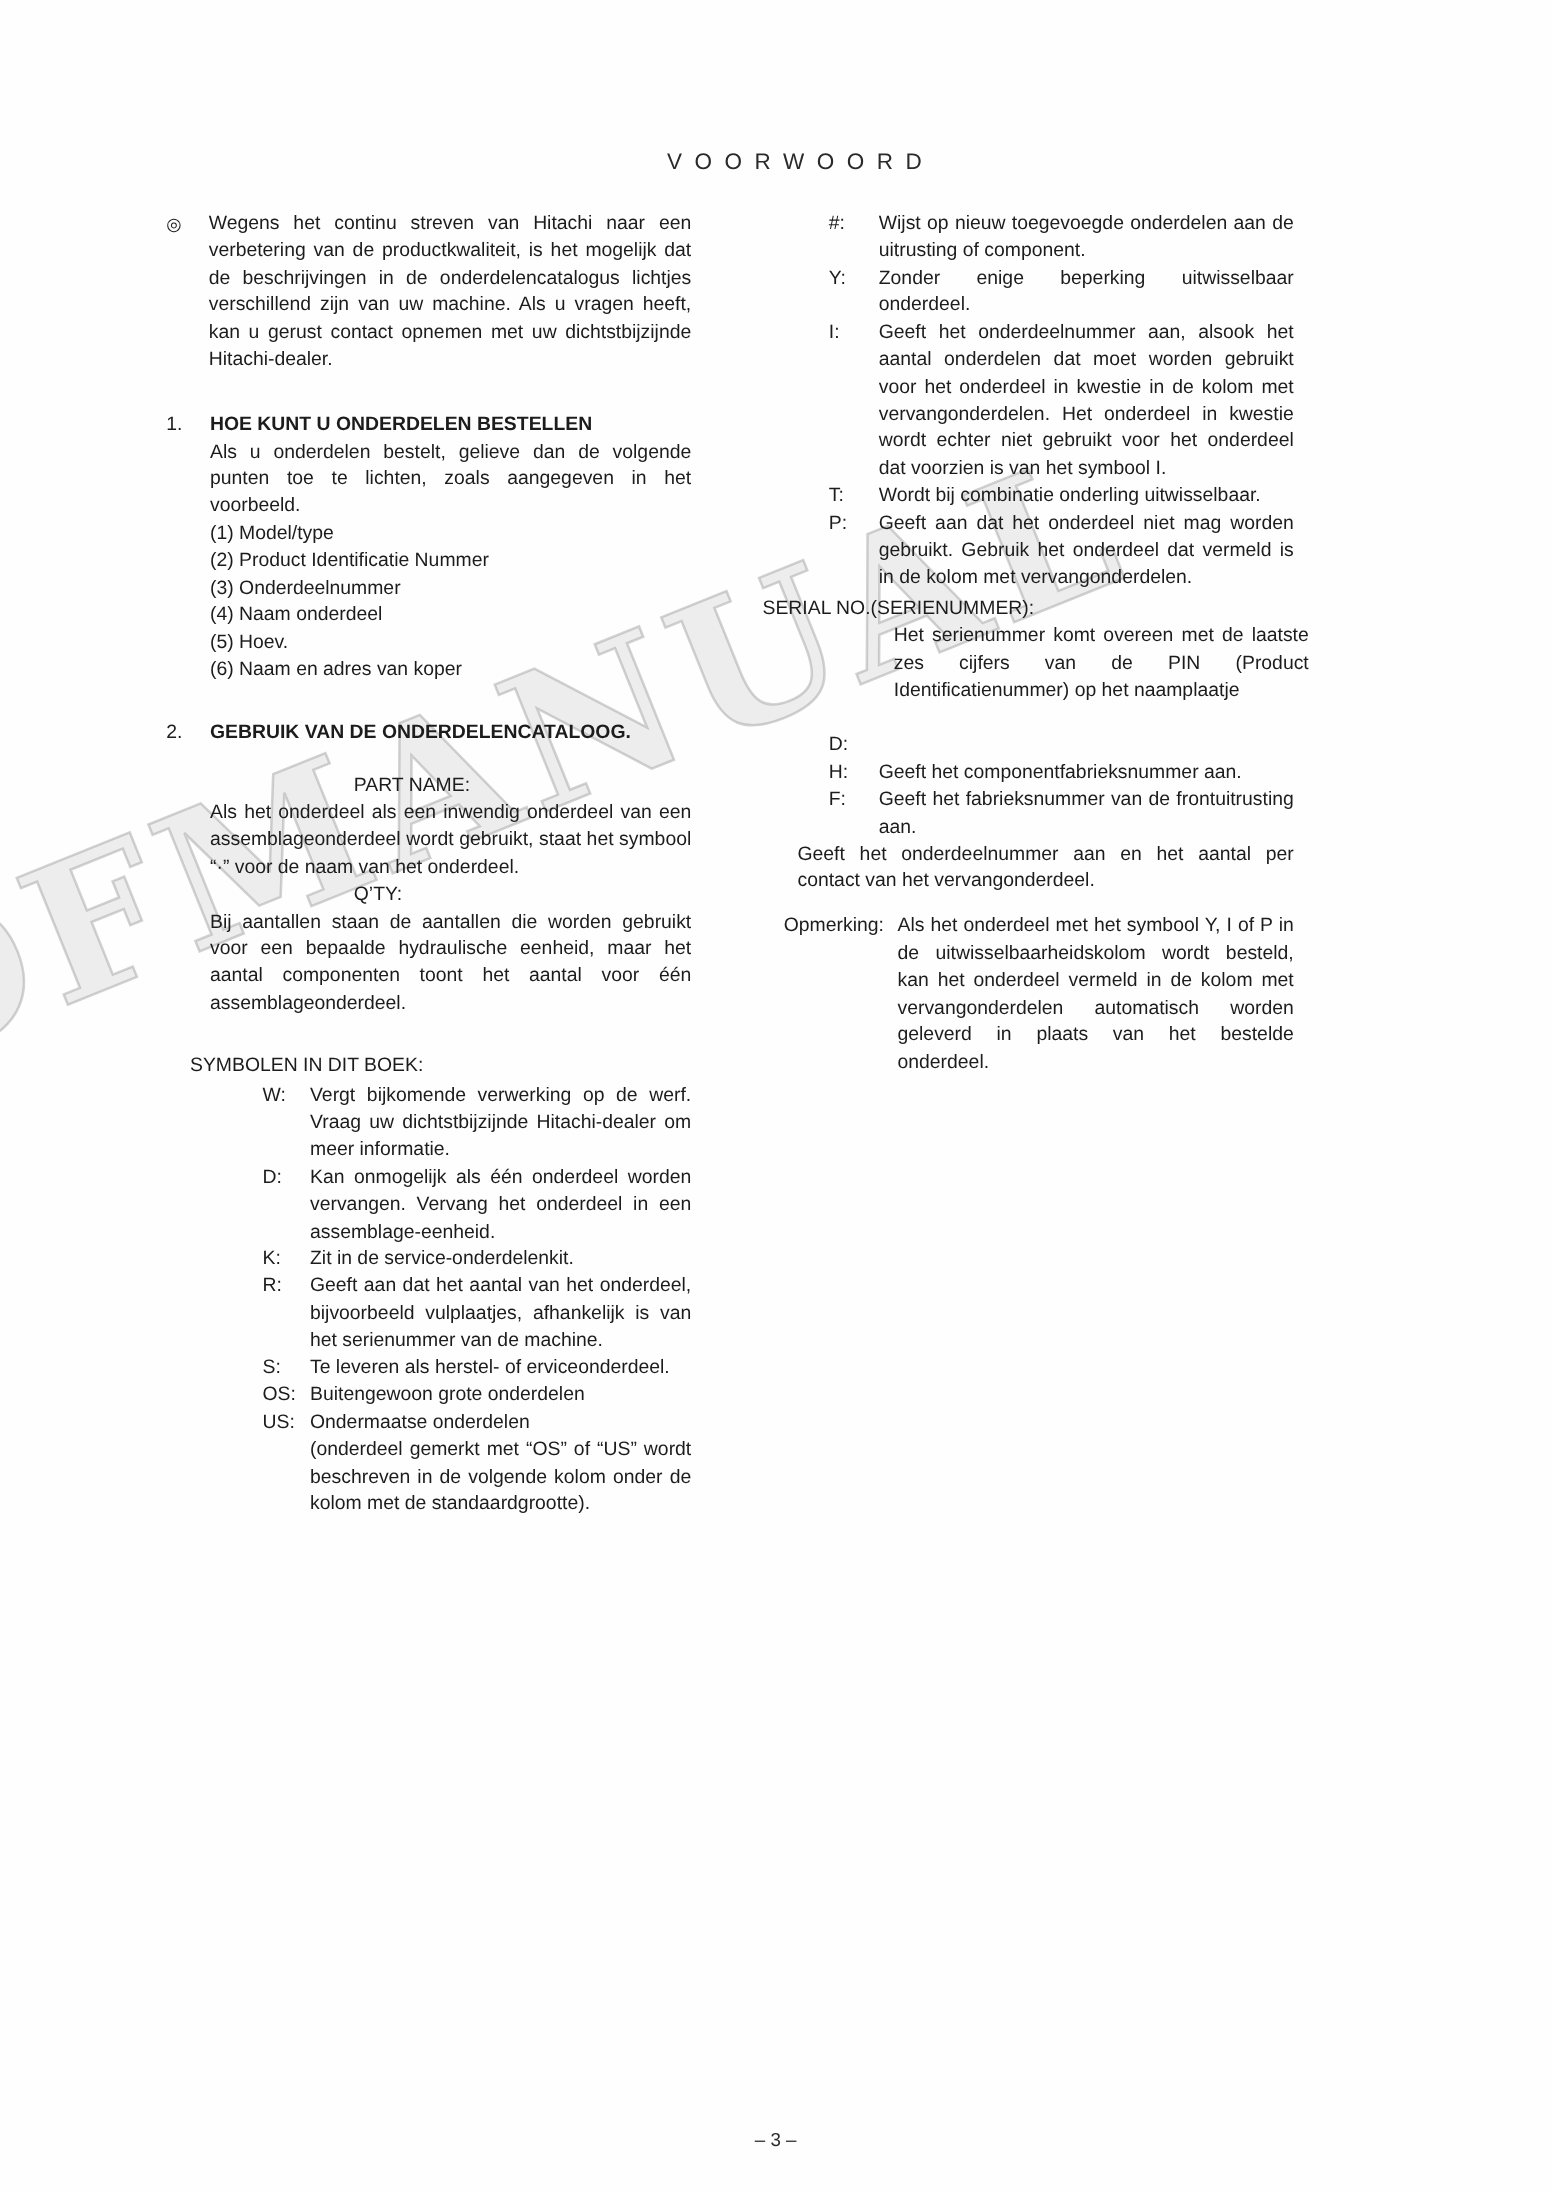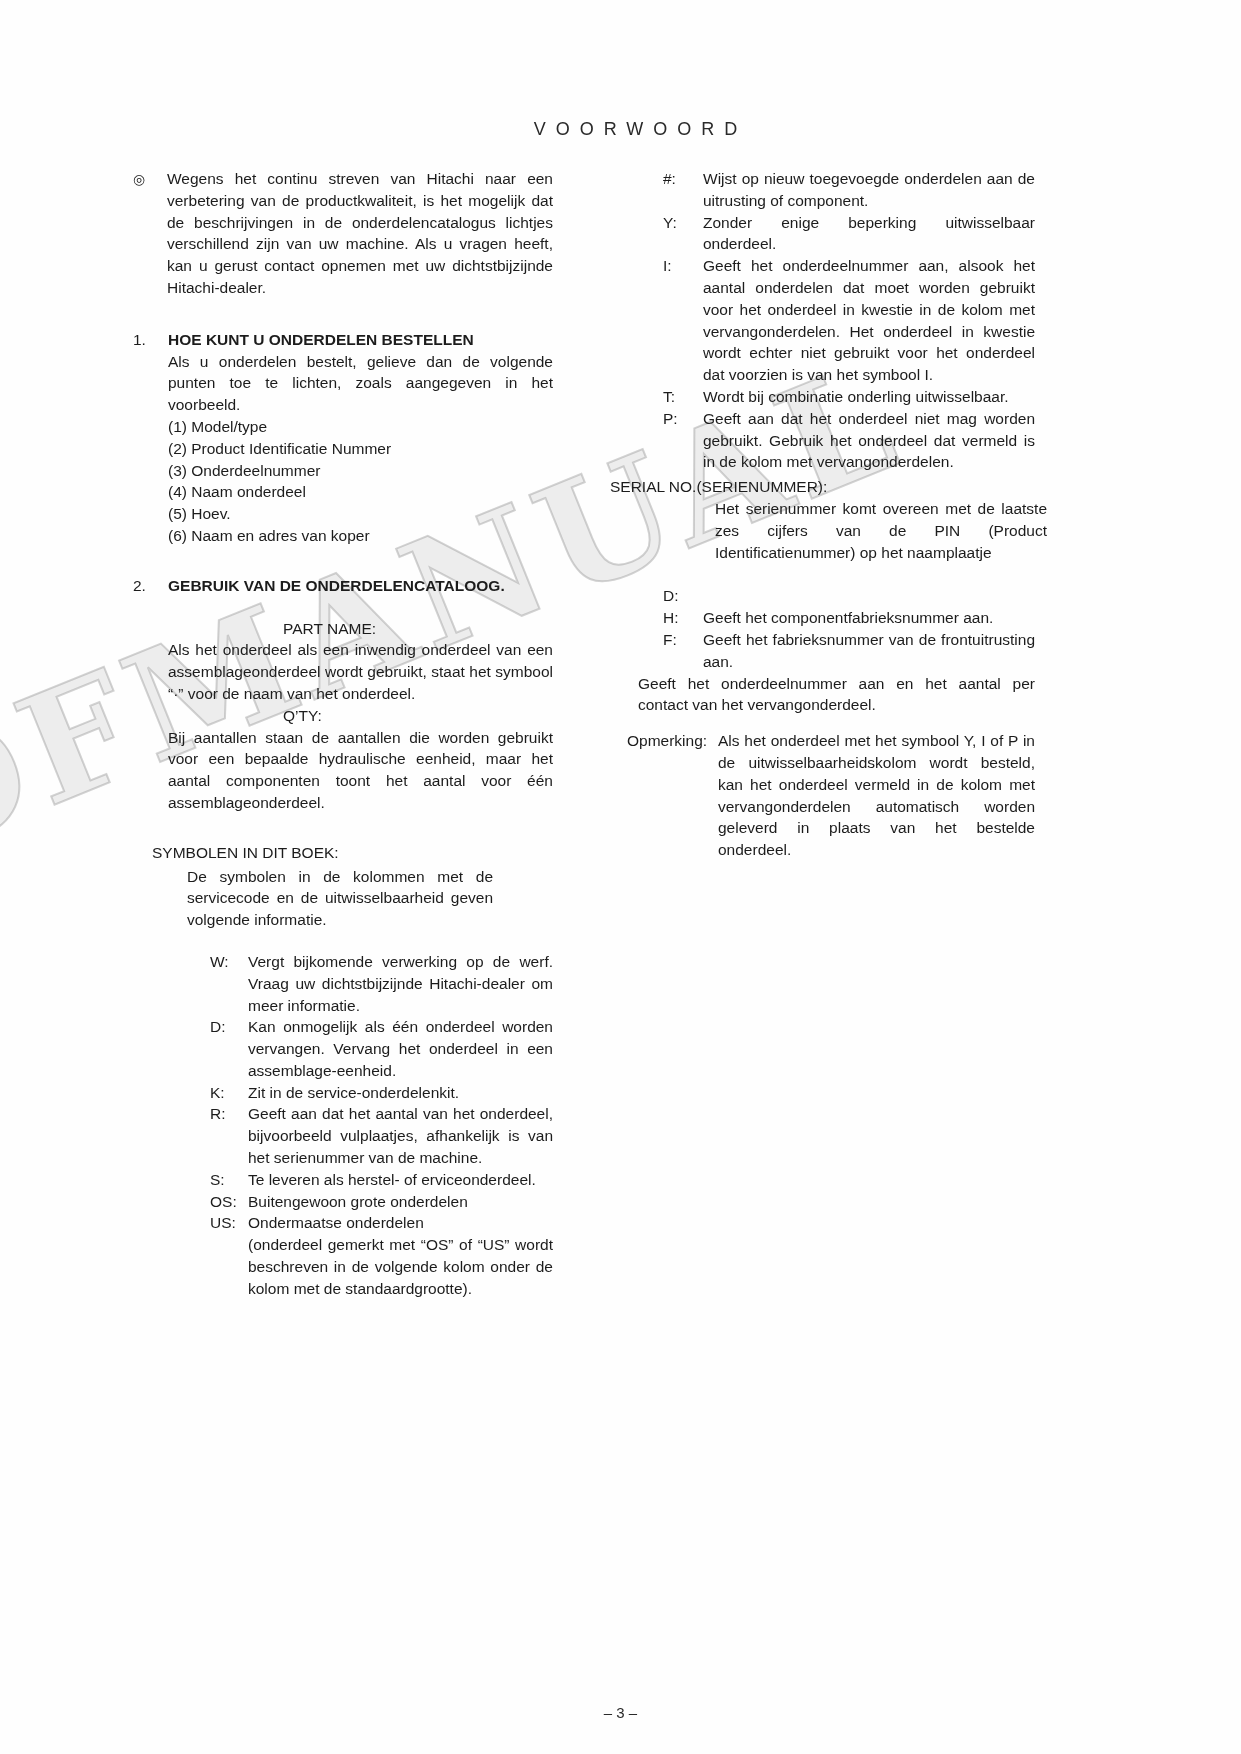--- a/index.html
+++ b/index.html
@@ -137,21 +137,20 @@
           </div>
           <div class="term">
             <span class="term-label">Q’TY:</span>
             <span class="flex-text just">Bij aantallen staan de aantallen die worden gebruikt voor een bepaalde hydraulische eenheid, maar het aantal componenten toont het aantal voor één assemblageonderdeel.</span>
           </div>
         </div>
       </div>
 
       <div>
         <div class="sym-heading">SYMBOLEN IN DIT BOEK:</div>
-        <div class="sym-intro just">De symbolen in de kolommen met de servicecode en de uitwisselbaarheid geven volgende informatie.</div>
 
         <div class="sym-item">
           <span class="sym-label">W:</span>
           <span class="flex-text just">Vergt bijkomende verwerking op de werf. Vraag uw dichtstbijzijnde Hitachi-dealer om meer informatie.</span>
         </div>
         <div class="sym-item">
           <span class="sym-label">D:</span>
           <span class="flex-text just">Kan onmogelijk als één onderdeel worden vervangen. Vervang het onderdeel in een assemblage-eenheid.</span>
         </div>
         <div class="sym-item">

